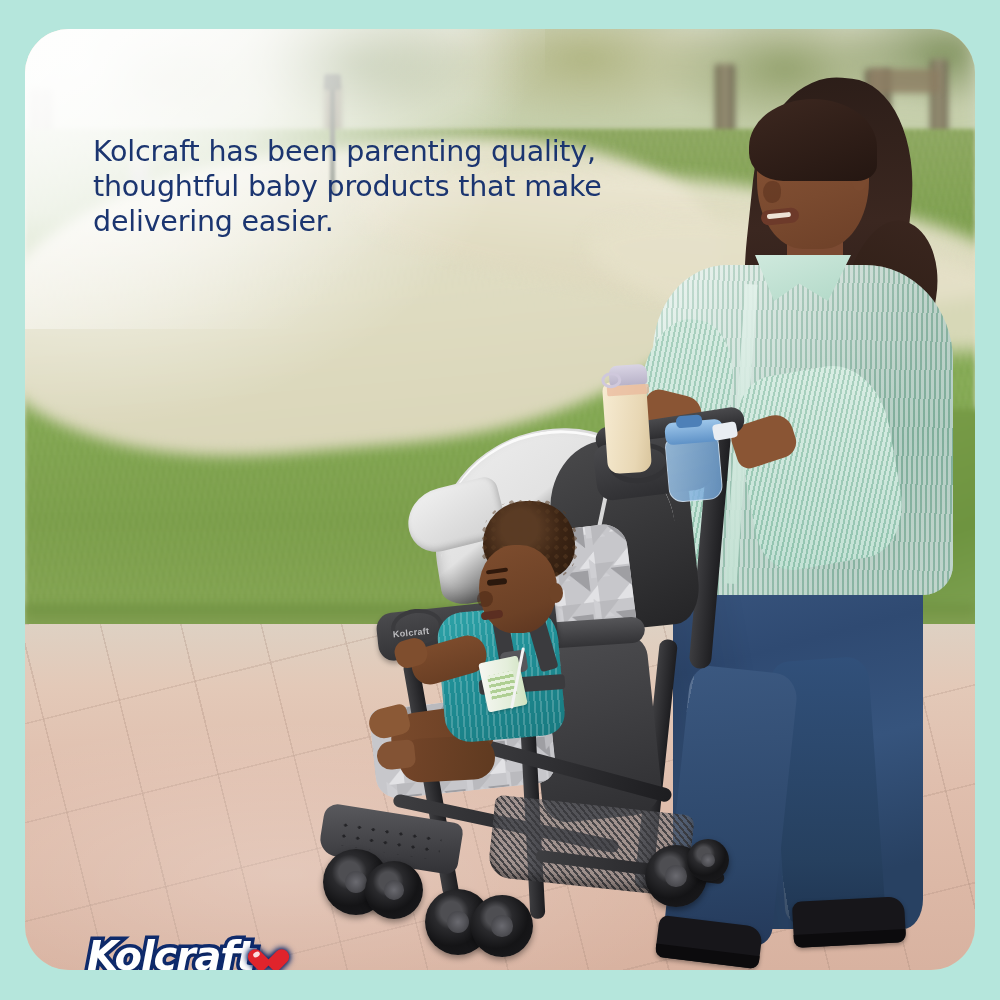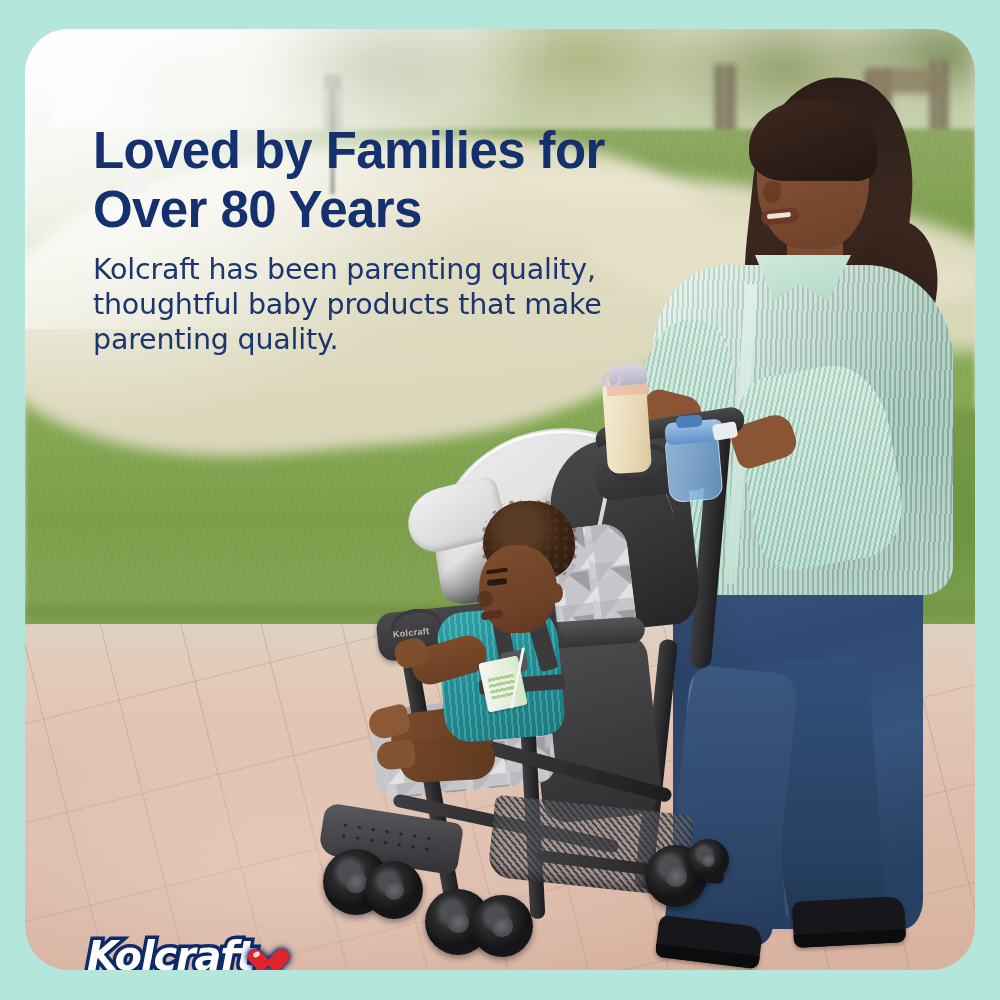--- a/index.html
+++ b/index.html
@@ -658,28 +658,24 @@
       <div class="b-arm"></div>
       <div class="b-hand"></div>
       <div class="juice"></div>
       <div class="straw"></div>
     </div>
 
     <div class="wash"></div>
     <div class="wash2"></div>
 
     <div class="copy">
-      <h1 class="headline">
-        <span>Loved by Families for</span><br>
-        <span>Over 80 Years</span>
-      </h1>
       <p class="subcopy">
         <span>Kolcraft has been parenting quality,</span><br>
         <span>thoughtful baby products that make</span><br>
-        <span>parenting quality.</span>
+        <span>delivering easier.</span>
       </p>
     </div>
 
     <div class="logo">
       <span class="logo-word">Kolcraft</span>
       <span class="logo-heart">
           <span class="logo-heart-shine"></span>
         </span>
     </div>
 

